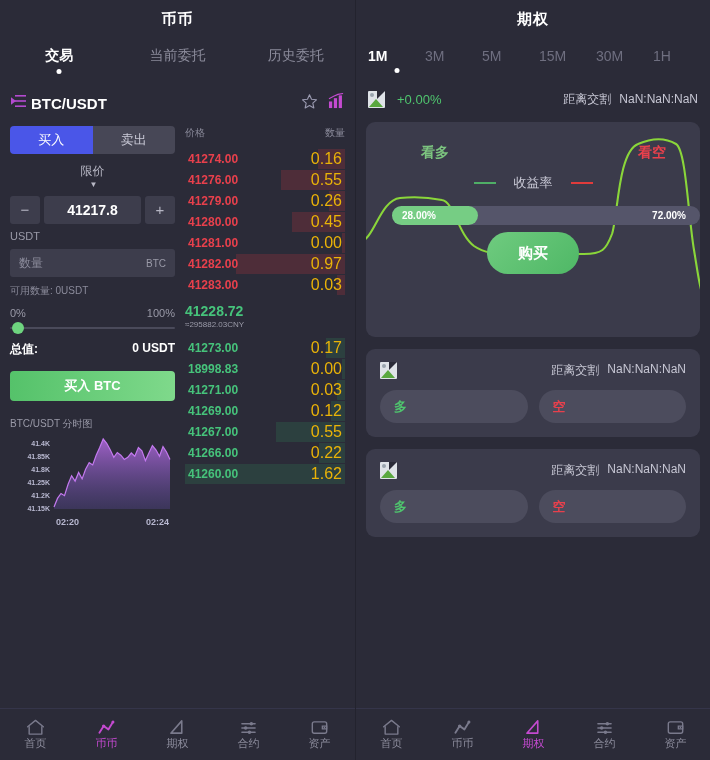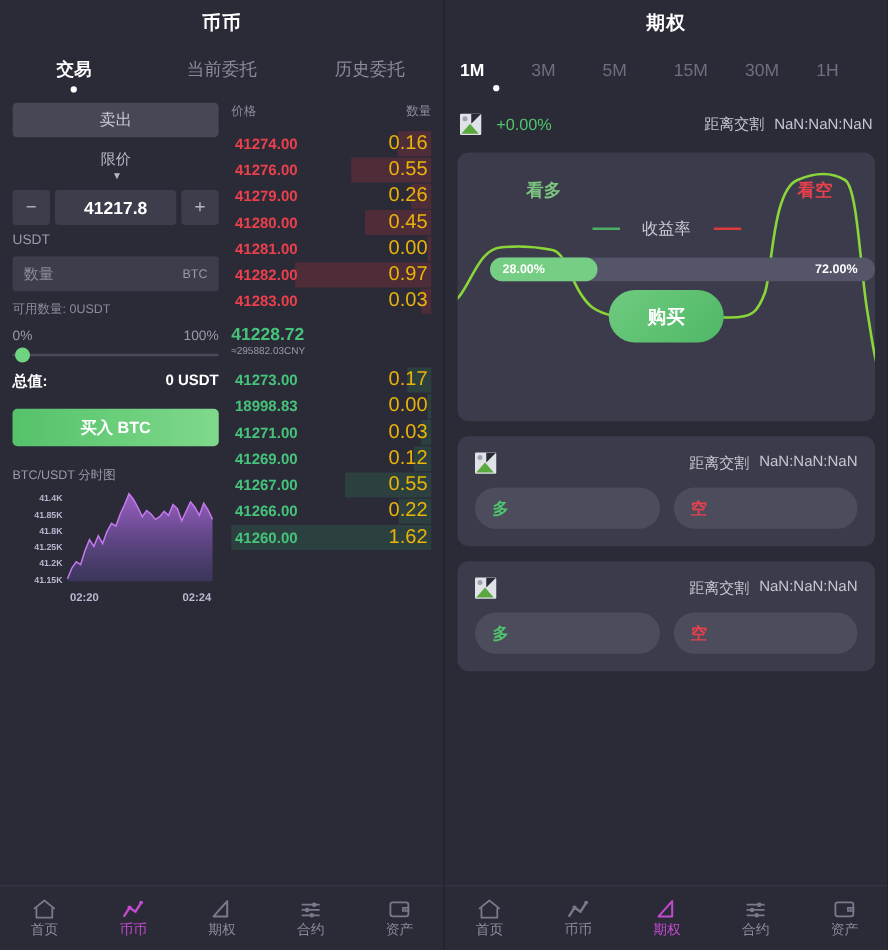--- a/index.html
+++ b/index.html
@@ -245,25 +245,52 @@
       <div class="tab">
         <span>当前委托</span>
         
       </div>
       <div class="tab">
         <span>历史委托</span>
         
       </div>
     </div>
 
+    <div class="pair-row">
+      <span>
+        <svg width="17" height="14" viewBox="0 0 17 14">
+          <rect x="5" y="1" width="11" height="1.6" fill="#b44ad0"></rect>
+          <rect x="5" y="6.2" width="11" height="1.6" fill="#b44ad0"></rect>
+          <rect x="5" y="11.4" width="11" height="1.6" fill="#b44ad0"></rect>
+          <path d="M6 7 L1 3.3 L1 10.7 Z" fill="#b44ad0"></path>
+        </svg>
+      </span>
+      <span class="pair-name">BTC/USDT</span>
+      <span class="pair-actions">
+        <span>
+          <svg width="17" height="17" viewBox="0 0 20 20">
+            <path d="M10 2 L12.4 7.4 L18.2 8 L13.9 11.9 L15.1 17.6 L10 14.7 L4.9 17.6 L6.1 11.9 L1.8 8 L7.6 7.4 Z" fill="none" stroke="#9a9ab0" stroke-width="1.3" stroke-linejoin="round"></path>
+          </svg>
+        </span>
+        <span>
+          <svg width="17" height="16" viewBox="0 0 18 17">
+            <rect x="1" y="9" width="3.4" height="7" fill="#c44ad0"></rect>
+            <rect x="6.2" y="5.5" width="3.4" height="10.5" fill="#c44ad0"></rect>
+            <rect x="11.4" y="2.5" width="3.4" height="13.5" fill="#c44ad0"></rect>
+            <path d="M1 6 L6 3.5 L10.5 1.5 L16 0.5" fill="none" stroke="#c44ad0" stroke-width="1.2"></path>
+          </svg>
+        </span>
+      </span>
+    </div>
 
     <div class="body">
 
       <div class="col-form">
         <div class="bs-toggle">
+          <div class="bs-btn buy-active">买入</div>
           <div class="bs-btn">卖出</div>
         </div>
 
         <div class="lbl-type">
           <span>限价</span>
           <span class="caret">▼</span>
         </div>
 
         <div class="stepper">
           <div class="step-btn">−</div>

